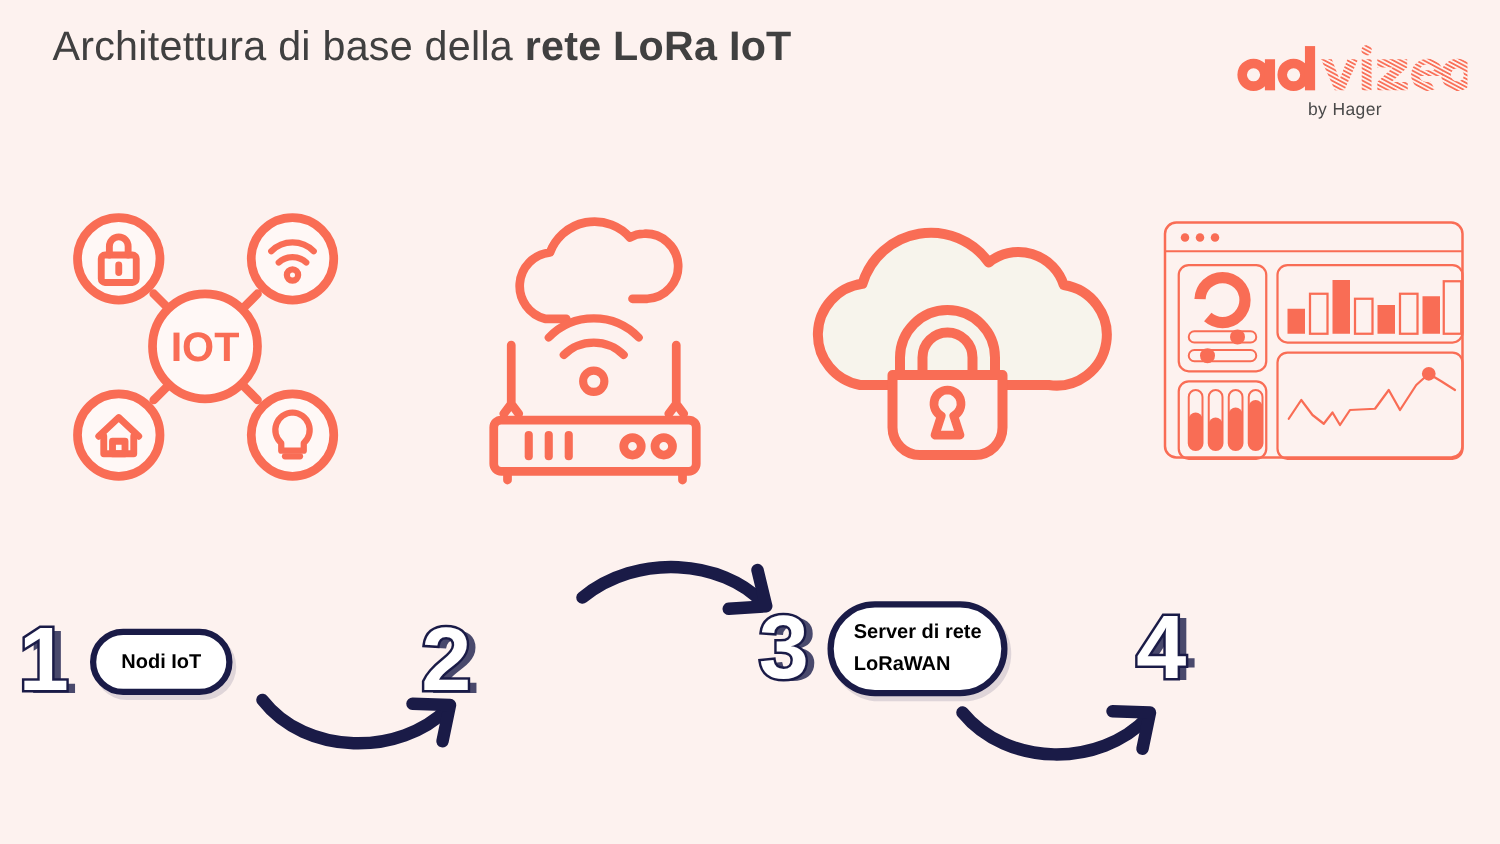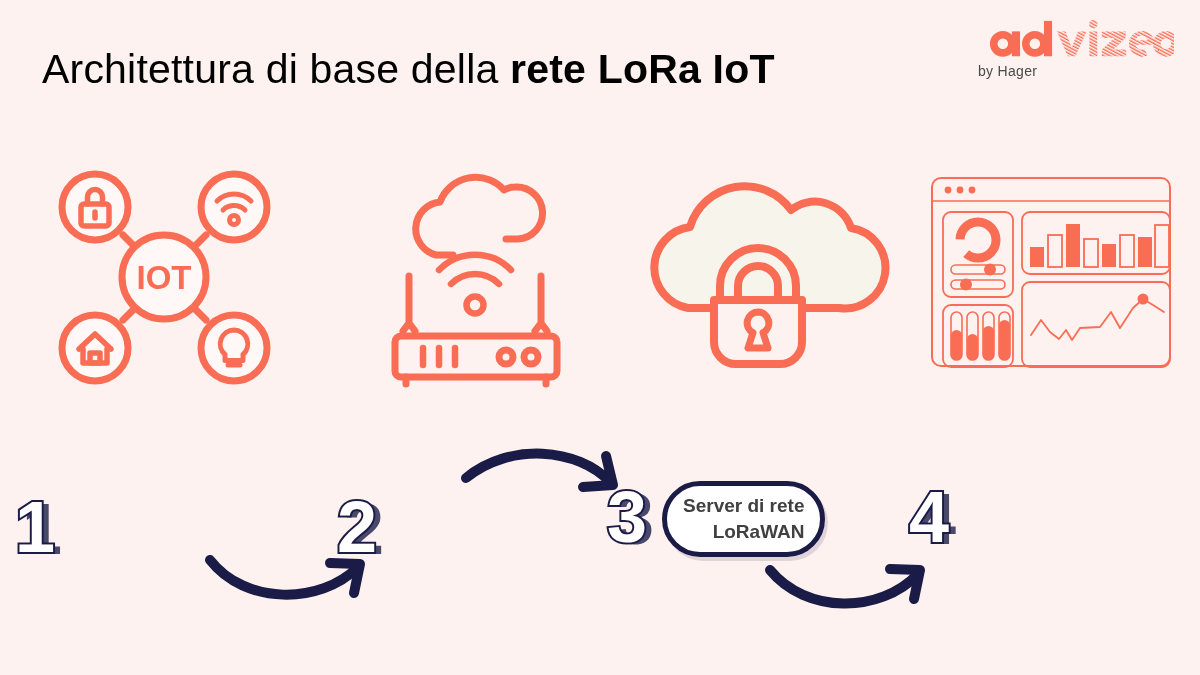--- a/index.html
+++ b/index.html
@@ -17,38 +17,38 @@
   .canvas {
     position: relative;
     width: 1200px;
     height: 675px;
   }
 
   
   .title {
     position: absolute;
     left: 42px;
-    top: 44px;
-    font-size: 41px;
+    top: 12px;
+    font-size: 33px;
     line-height: 50px;
-    color: #000000;
+    color: #404040;
     font-weight: 400;
     letter-spacing: 0.2px;
     white-space: nowrap;
   }
   .title .bold {
     font-weight: 700;
   }
 
   .logo {
     position: absolute;
     right: 26px;
-    top: 18px;
+    top: 34px;
     width: 196px;
-    text-align: left;
+    text-align: center;
   }
   .logo-wordmark {
     display: block;
     width: 100%;
     height: 44px;
   }
   .logo-sub {
     display: block;
     margin-top: 1px;
     font-size: 14px;
@@ -103,25 +103,25 @@
   }
   .step-num svg {
     position: absolute;
     left: 0;
     top: 0;
   }
   .pill {
     background: #FFFFFF;
     border: 5px solid #1A1B47;
     border-radius: 40px;
-    color: #404040;
-    font-size: 19px;
+    color: #000000;
+    font-size: 16px;
     font-weight: 700;
     line-height: 25px;
-    text-align: right;
+    text-align: left;
     padding: 9px 20px;
     box-sizing: border-box;
     box-shadow: 3px 4px 0 rgba(26,27,71,0.13);
     white-space: nowrap;
   }
   .pill.two-line {
     white-space: normal;
     line-height: 26px;
     padding: 7px 16px;
   }
@@ -328,20 +328,21 @@
       </g>
     </svg>
 
     <div class="step" style="left:10px; top:58px;">
       <div class="step-num">
         <svg width="62" height="82" viewBox="0 0 62 82">
           <text x="12" y="66" font-family="Liberation Sans, sans-serif" font-size="72" font-weight="700" fill="#2A2C55" opacity="0.85">1</text>
           <text x="5" y="64" font-family="Liberation Sans, sans-serif" font-size="72" font-weight="700" fill="#FFFFFF" stroke="#1A1B47" stroke-width="4" paint-order="stroke">1</text>
         </svg>
       </div>
+      <div class="pill">Nodi IoT</div>
     </div>
 
     <div class="step" style="left:330px; top:58px;">
       <div class="step-num">
         <svg width="62" height="82" viewBox="0 0 62 82">
           <text x="14" y="66" font-family="Liberation Sans, sans-serif" font-size="72" font-weight="700" fill="#2A2C55" opacity="0.85">2</text>
           <text x="7" y="64" font-family="Liberation Sans, sans-serif" font-size="72" font-weight="700" fill="#FFFFFF" stroke="#1A1B47" stroke-width="4" paint-order="stroke">2</text>
         </svg>
       </div>
     </div>

